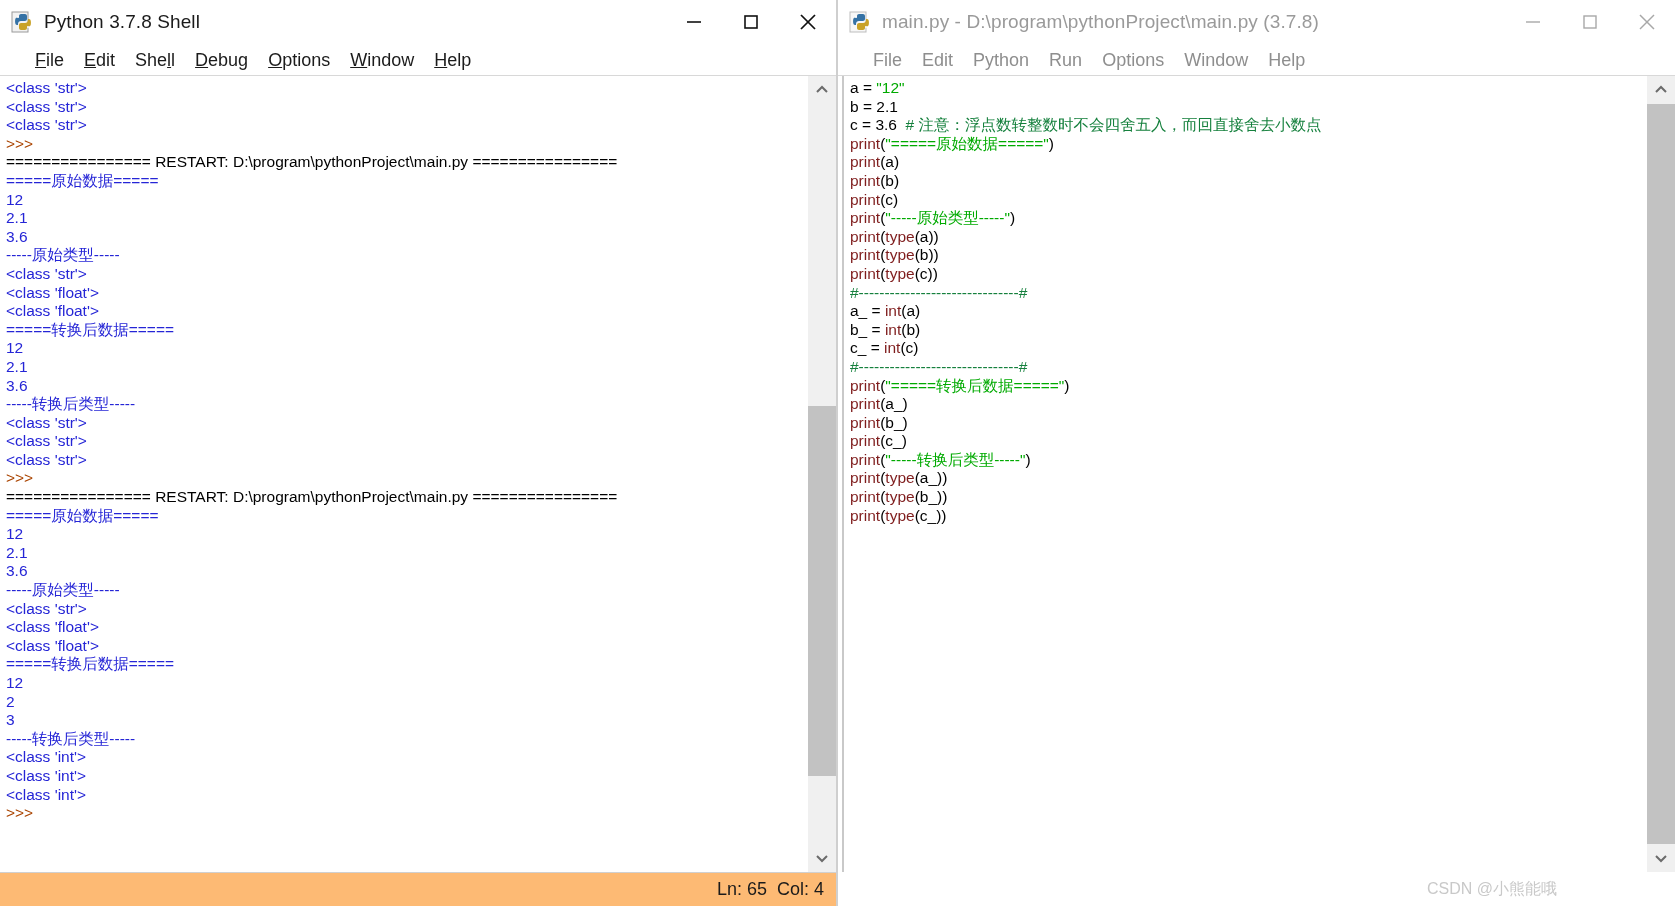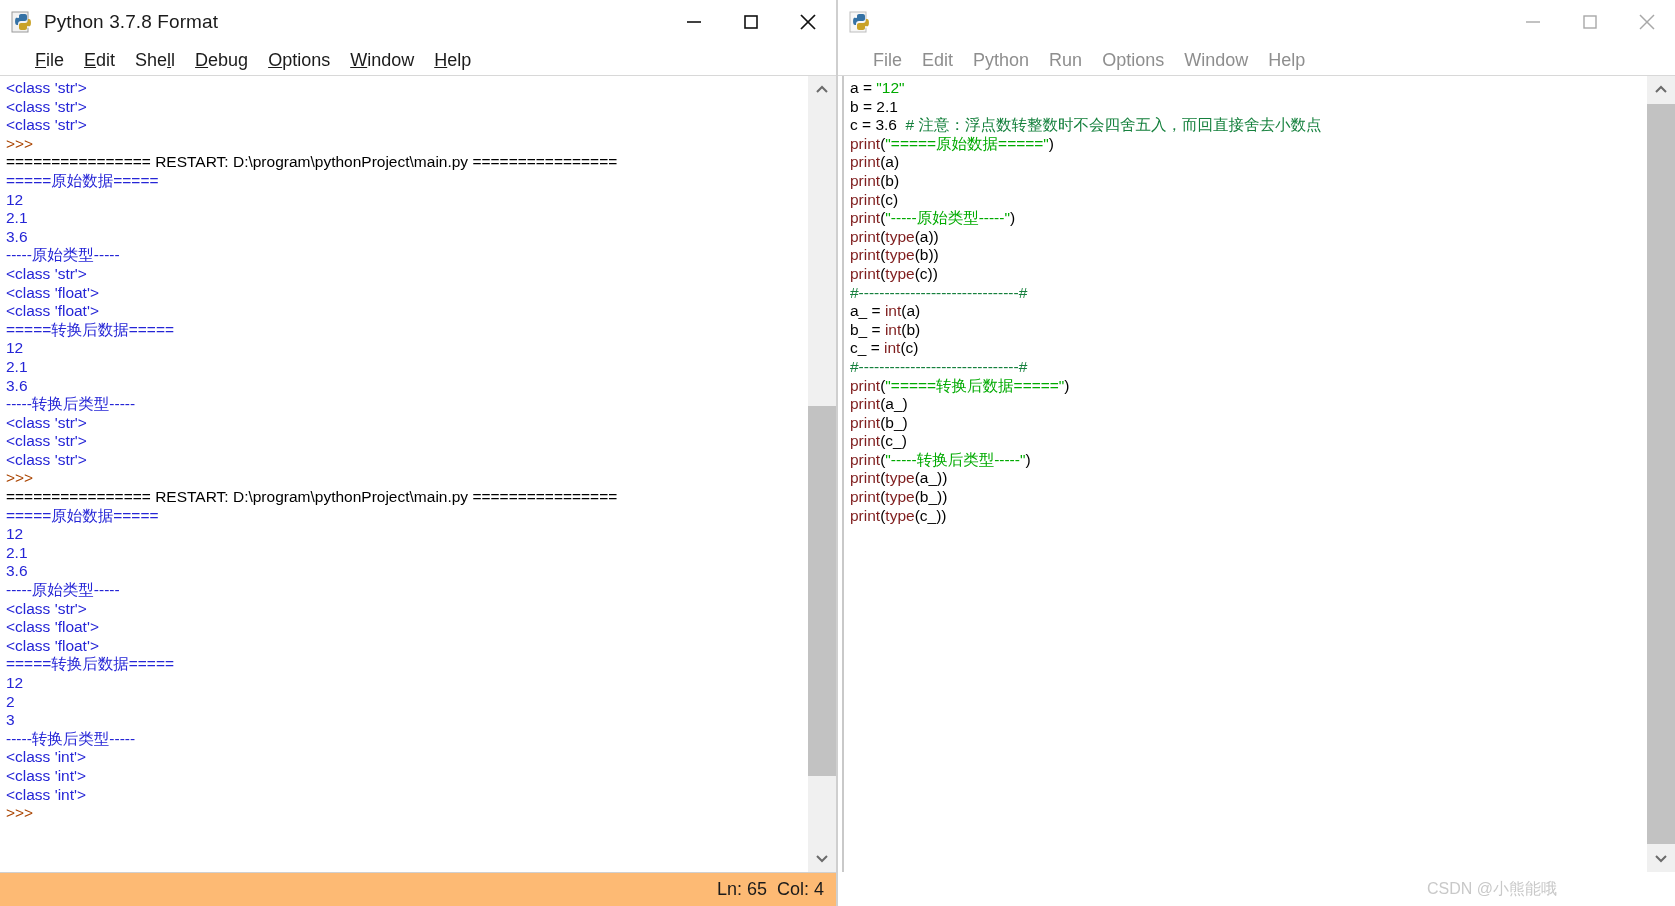--- a/index.html
+++ b/index.html
@@ -72,21 +72,21 @@
       <span class="title-icon">
         <svg width="26" height="26" viewBox="0 0 26 26">
           <rect x="2" y="3" width="16" height="20" fill="#f2f2f2" stroke="#9a9a9a" stroke-width="1"></rect>
           <path d="M8 6h7a3 3 0 0 1 3 3v3a3 3 0 0 1-3 3h-4a3 3 0 0 0-3 3v3" fill="none" stroke="#3a6ea5" stroke-width="0"></path>
           <path d="M9 7c0-1.1.9-2 2-2h4c1.1 0 2 .9 2 2v3c0 1.1-.9 2-2 2h-4c-1.7 0-3 1.3-3 3v1H7c-1 0-1.6-.8-1.8-2-.2-1.3-.2-2.4 0-3.6C5.4 9.2 6.2 8.4 7.2 8.4H9V7z" fill="#3572A5"></path>
           <path d="M17 19c0 1.1-.9 2-2 2h-4c-1.1 0-2-.9-2-2v-3c0-1.1.9-2 2-2h4c1.7 0 3-1.3 3-3v-1h1c1 0 1.6.8 1.8 2 .2 1.3.2 2.4 0 3.6-.2 1.2-1 2-2 2H17v1.4z" fill="#c9a227"></path>
           <circle cx="8" cy="8" r=".9" fill="#ffffff"></circle>
           <circle cx="18" cy="18" r=".9" fill="#ffffff"></circle>
         </svg>
       </span>
-      <span class="title-text">Python 3.7.8 Format</span>
+      <span class="title-text">Python 3.7.8 Shell</span>
 
       <div class="winbtns">
         <div class="winbtn">
           <svg width="22" height="22" viewBox="0 0 22 22">
               <line x1="4" y1="11" x2="18" y2="11" stroke="#111111" stroke-width="1.6"></line>
             </svg>
         </div>
         <div class="winbtn">
           <svg width="22" height="22" viewBox="0 0 22 22">
               <rect x="5" y="5" width="12" height="12" fill="none" stroke="#111111" stroke-width="1.6"></rect>
@@ -141,20 +141,21 @@
     <div class="titlebar">
       <span class="title-icon">
         <svg width="26" height="26" viewBox="0 0 26 26">
           <rect x="2" y="3" width="16" height="20" fill="#f7f7f7" stroke="#bdbdbd" stroke-width="1"></rect>
           <path d="M9 7c0-1.1.9-2 2-2h4c1.1 0 2 .9 2 2v3c0 1.1-.9 2-2 2h-4c-1.7 0-3 1.3-3 3v1H7c-1 0-1.6-.8-1.8-2-.2-1.3-.2-2.4 0-3.6C5.4 9.2 6.2 8.4 7.2 8.4H9V7z" fill="#3572A5"></path>
           <path d="M17 19c0 1.1-.9 2-2 2h-4c-1.1 0-2-.9-2-2v-3c0-1.1.9-2 2-2h4c1.7 0 3-1.3 3-3v-1h1c1 0 1.6.8 1.8 2 .2 1.3.2 2.4 0 3.6-.2 1.2-1 2-2 2H17v1.4z" fill="#c9a227"></path>
           <circle cx="8" cy="8" r=".9" fill="#ffffff"></circle>
           <circle cx="18" cy="18" r=".9" fill="#ffffff"></circle>
         </svg>
       </span>
+      <span class="title-text inactive">main.py - D:\program\pythonProject\main.py (3.7.8)</span>
 
       <div class="winbtns">
         <div class="winbtn">
           <svg width="22" height="22" viewBox="0 0 22 22">
               <line x1="4" y1="11" x2="18" y2="11" stroke="#a8a8a8" stroke-width="1.4"></line>
             </svg>
         </div>
         <div class="winbtn">
           <svg width="22" height="22" viewBox="0 0 22 22">
               <rect x="5" y="5" width="12" height="12" fill="none" stroke="#a8a8a8" stroke-width="1.4"></rect>

